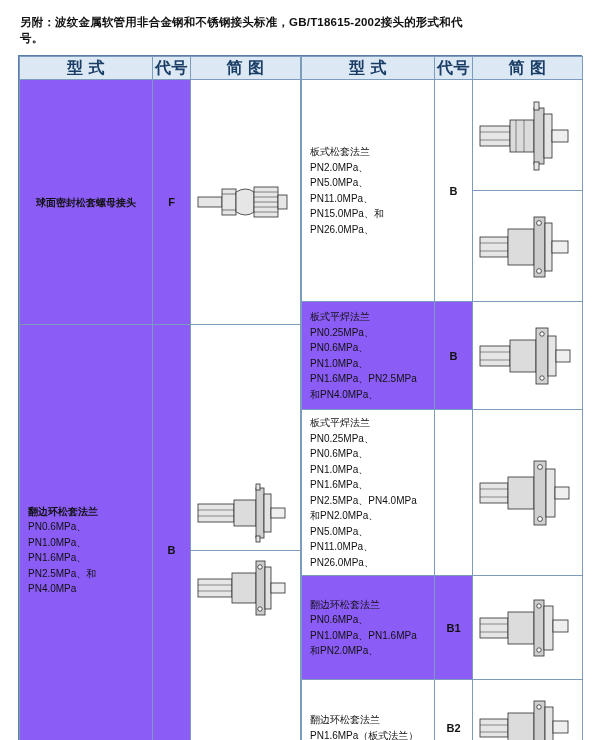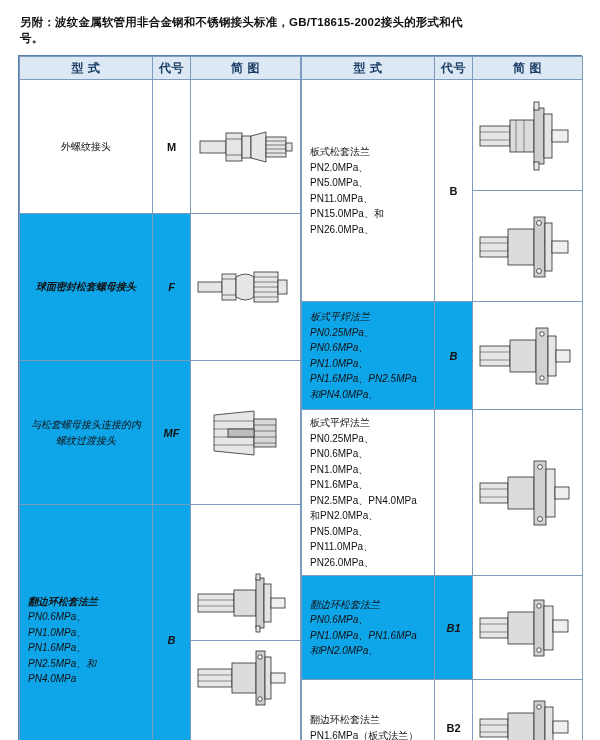--- a/index.html
+++ b/index.html
@@ -43,21 +43,21 @@
   .tbl-left { width: 282px; }
   .tbl-right { width: 282px; border-left: 1px solid #5a7fa8; }
   th, td {
     border: 1px solid #7d9cbd;
     vertical-align: middle;
     padding: 0;
   }
   thead th {
     background: #dce9f4;
     height: 22px;
-    font-size: 12px;
+    font-size: 16px;
     font-weight: bold;
     color: #1a3d66;
     text-align: center;
     letter-spacing: 0.5px;
   }
   .col-type { width: 133px; }
   .col-code { width: 38px; }
   .col-fig  { width: 110px; }
 
   .cell-type {
@@ -71,21 +71,21 @@
   .cell-code {
     text-align: center;
     font-size: 11px;
     font-weight: bold;
     color: #111;
   }
   .cell-fig {
     text-align: center;
     background: #fff;
   }
-  .hl { background: #0ea5e9; font-style: italic; }
+  .hl { background: #8b5cf6; }
   .fig {
     display: block;
     margin: 0 auto;
   }
 </style>
 </head>
 <body>
 
 <div class="page">
 
@@ -101,73 +101,40 @@
       </colgroup>
       <thead>
         <tr>
           <th>型        式</th>
           <th>代号</th>
           <th>简    图</th>
         </tr>
       </thead>
       <tbody>
 
-        <tr style="height:78px;">
-          <td class="cell-type center">外螺纹接头</td>
-          <td class="cell-code">M</td>
-          <td class="cell-fig">
-            <svg class="fig" width="104" height="56" viewBox="0 0 104 56">
-              <g stroke="#2b2b2b" stroke-width="0.8" fill="#e6e6e6">
-                <rect x="6" y="22" width="26" height="12"></rect>
-                <rect x="32" y="14" width="16" height="28"></rect>
-                <rect x="48" y="17" width="9" height="22"></rect>
-                <polygon points="57,17 72,13 72,43 57,39"></polygon>
-                <rect x="72" y="18" width="20" height="20"></rect>
-                <path d="M72 22 h20 M72 26 h20 M72 30 h20 M72 34 h20" stroke-width="0.6" fill="none"></path>
-                <rect x="92" y="24" width="6" height="8"></rect>
-                <path d="M32 20 h16 M32 36 h16" stroke-width="0.6" fill="none"></path>
-              </g>
-            </svg>
-          </td>
-        </tr>
 
         <tr class="hl" style="height:86px;">
           <td class="cell-type center"><b>球面密封松套螺母接头</b></td>
           <td class="cell-code">F</td>
           <td class="cell-fig">
             <svg class="fig" width="104" height="58" viewBox="0 0 104 58">
               <g stroke="#2b2b2b" stroke-width="0.8" fill="#e6e6e6">
                 <rect x="4" y="24" width="24" height="10"></rect>
                 <rect x="28" y="16" width="14" height="26"></rect>
                 <path d="M42 19 q10 -6 18 0 l0 20 q-8 6 -18 0 z"></path>
                 <rect x="60" y="14" width="24" height="30"></rect>
                 <path d="M60 19 h24 M60 24 h24 M60 29 h24 M60 34 h24 M60 39 h24" stroke-width="0.55" fill="none"></path>
                 <rect x="84" y="22" width="9" height="14"></rect>
                 <path d="M28 21 h14 M28 37 h14" stroke-width="0.6" fill="none"></path>
               </g>
             </svg>
           </td>
         </tr>
 
 
-        <tr class="hl" style="height:84px;">
-          <td class="cell-type center">与松套螺母接头连接的内螺纹过渡接头</td>
-          <td class="cell-code">MF</td>
-          <td class="cell-fig">
-            <svg class="fig" width="104" height="60" viewBox="0 0 104 60">
-              <g stroke="#2b2b2b" stroke-width="0.8" fill="#e6e6e6">
-                <polygon points="20,12 60,8 60,52 20,48"></polygon>
-                <path d="M20 18 h40 M20 26 h40 M20 34 h40 M20 42 h40" stroke-width="0.55" fill="none"></path>
-                <rect x="60" y="16" width="22" height="28" fill="#d8d8d8"></rect>
-                <path d="M60 22 h22 M60 28 h22 M60 34 h22 M60 40 h22" stroke-width="0.55" fill="none"></path>
-                <rect x="34" y="26" width="26" height="8" fill="#bdbdbd"></rect>
-              </g>
-            </svg>
-          </td>
-        </tr>
 
 
         <tr class="hl" style="height:158px;">
           <td class="cell-type">
             <div style="font-weight:bold;">翻边环松套法兰</div>
             <div style="white-space:pre-line;">PN0.6MPa、PN1.0MPa、PN1.6MPa、PN2.5MPa、和PN4.0MPa</div>
           </td>
           <td class="cell-code">B</td>
           <td class="cell-fig" style="padding:0;">
             <div>

